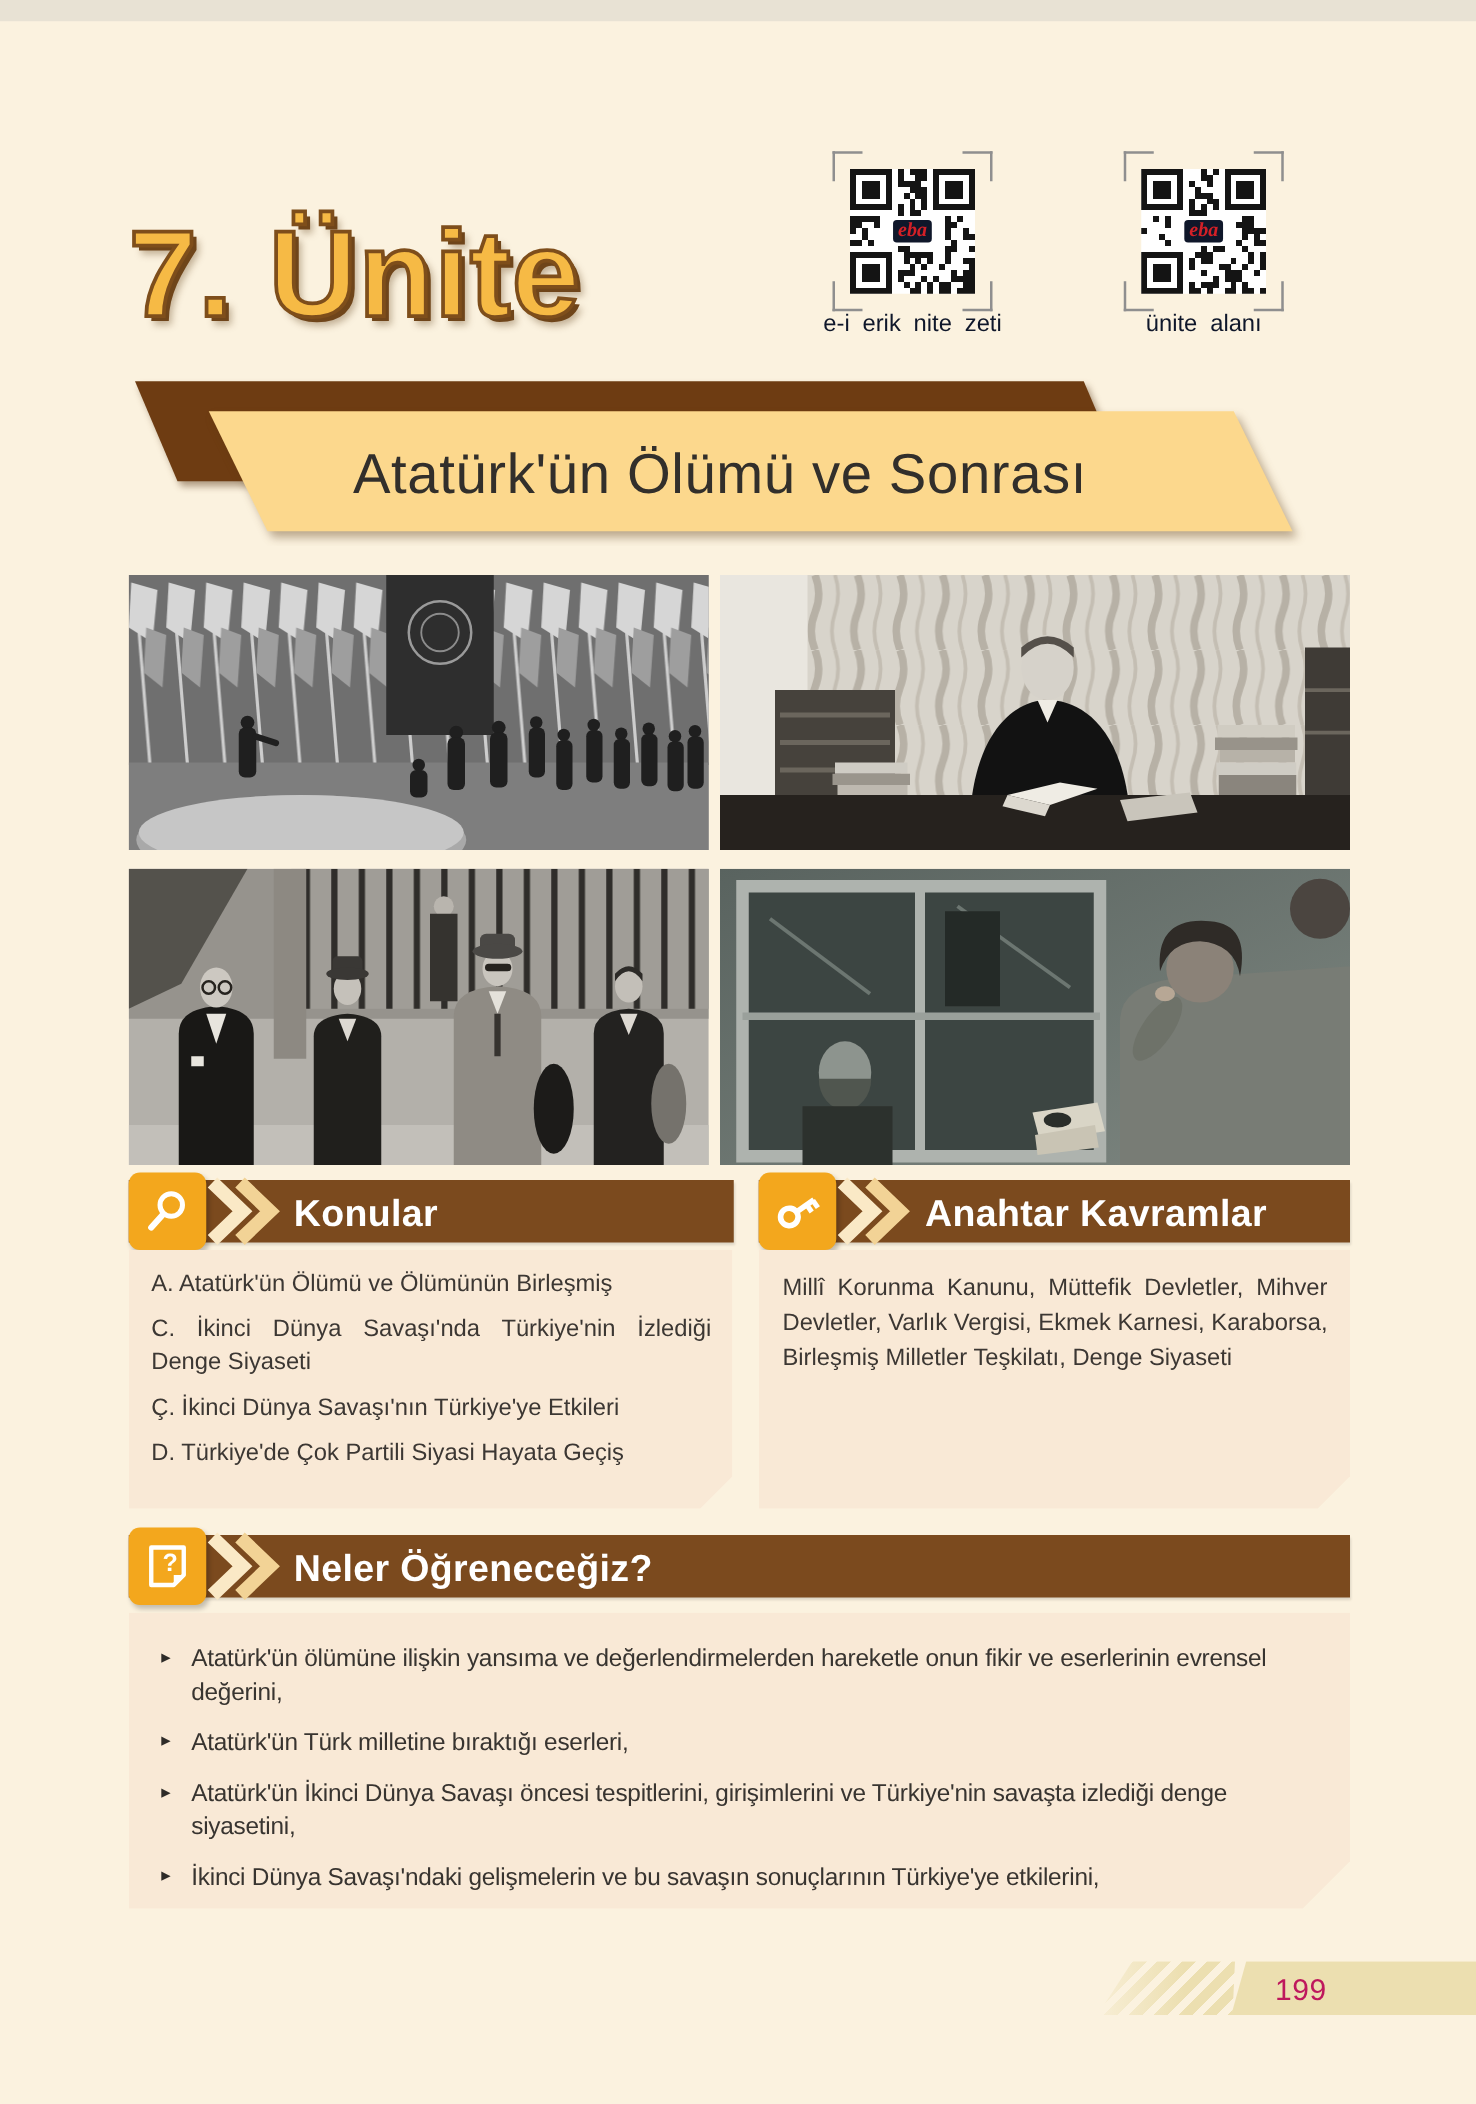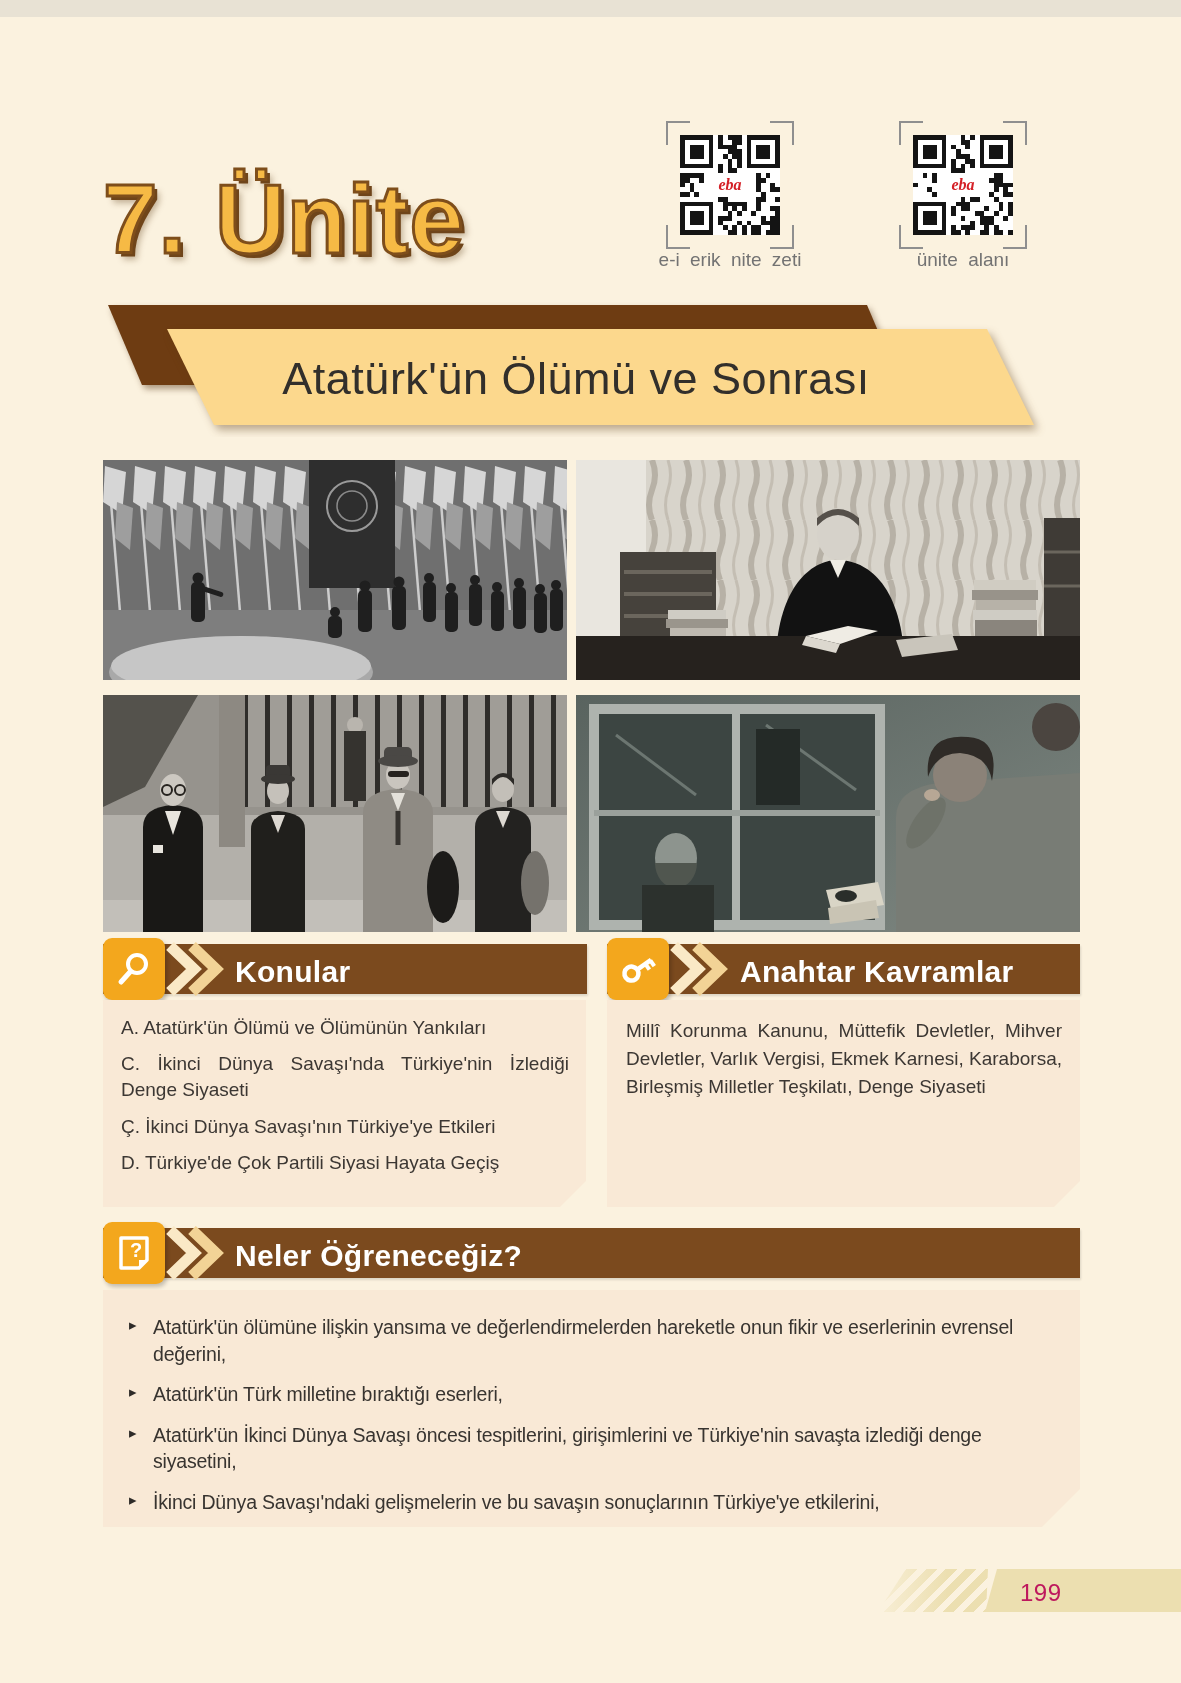--- a/index.html
+++ b/index.html
@@ -22,26 +22,26 @@
   
   .qr-group{width:128px;height:128px;}
   .qr-svg{position:absolute;left:14px;top:14px;width:100px;height:100px;}
   .corner{position:absolute;width:22px;height:22px;border:0 solid #8f8f8f;}
   .corner.tl{left:0;top:0;border-left-width:2px;border-top-width:2px;}
   .corner.tr{right:0;top:0;border-right-width:2px;border-top-width:2px;}
   .corner.bl{left:0;bottom:0;border-left-width:2px;border-bottom-width:2px;}
   .corner.br{right:0;bottom:0;border-right-width:2px;border-bottom-width:2px;}
   .eba-logo{
     position:absolute;left:50%;top:50%;transform:translate(-50%,-50%);
-    background:#ffffff;border-radius:3px;padding:0 4px;line-height:18px;
+    background:#0f172a;border-radius:3px;padding:0 4px;line-height:18px;
     font-family:"Liberation Serif",serif;font-style:italic;font-weight:bold;
     font-size:16px;color:#d42027;
   }
   .qr-caption{
-    top:232px;width:230px;text-align:center;font-size:19px;color:#737373;
+    top:232px;width:230px;text-align:center;font-size:19px;color:#0f172a;
     word-spacing:5px;white-space:nowrap;
   }
 
   
   .banner-title{
     left:230px;top:336px;width:692px;text-align:center;
     font-size:45px;color:#322f2b;letter-spacing:.5px;white-space:nowrap;
   }
 
   
@@ -536,21 +536,21 @@
       </g>
     </svg>
   </div>
   <svg class="abs" style="left:666px;top:921px;" width="66" height="62" viewBox="0 0 66 62">
     <polyline points="8,8 32,31 8,54" fill="none" stroke="#fae9c6" stroke-width="11"></polyline>
     <polyline points="30,8 54,31 30,54" fill="none" stroke="#f2d396" stroke-width="11"></polyline>
   </svg>
   <div class="abs hdr-label" style="left:740px;top:938px;">Anahtar Kavramlar</div>
 
   <div class="abs panel cut24 topics" style="left:103px;top:983px;width:483px;height:207px;box-sizing:border-box;">
-    <p>A. Atatürk'ün Ölümü ve Ölümünün Yankıları</p>
+    <p>A. Atatürk'ün Ölümü ve Ölümünün Birleşmiş</p>
     <p>C. İkinci Dünya Savaşı'nda Türkiye'nin İzlediği Denge Siyaseti</p>
     <p>Ç. İkinci Dünya Savaşı'nın Türkiye'ye Etkileri</p>
     <p>D. Türkiye'de Çok Partili Siyasi Hayata Geçiş</p>
   </div>
 
   <div class="abs panel cut24 concepts" style="left:607px;top:983px;width:473px;height:207px;box-sizing:border-box;">
     <span>Millî Korunma Kanunu, Müttefik Devletler, Mihver Devletler, Varlık Vergisi, Ekmek Karnesi, Karaborsa, Birleşmiş Milletler Teşkilatı, Denge Siyaseti</span>
   </div>
 
   <div class="abs hdr-bar" style="left:103px;top:1211px;width:977px;"></div>

